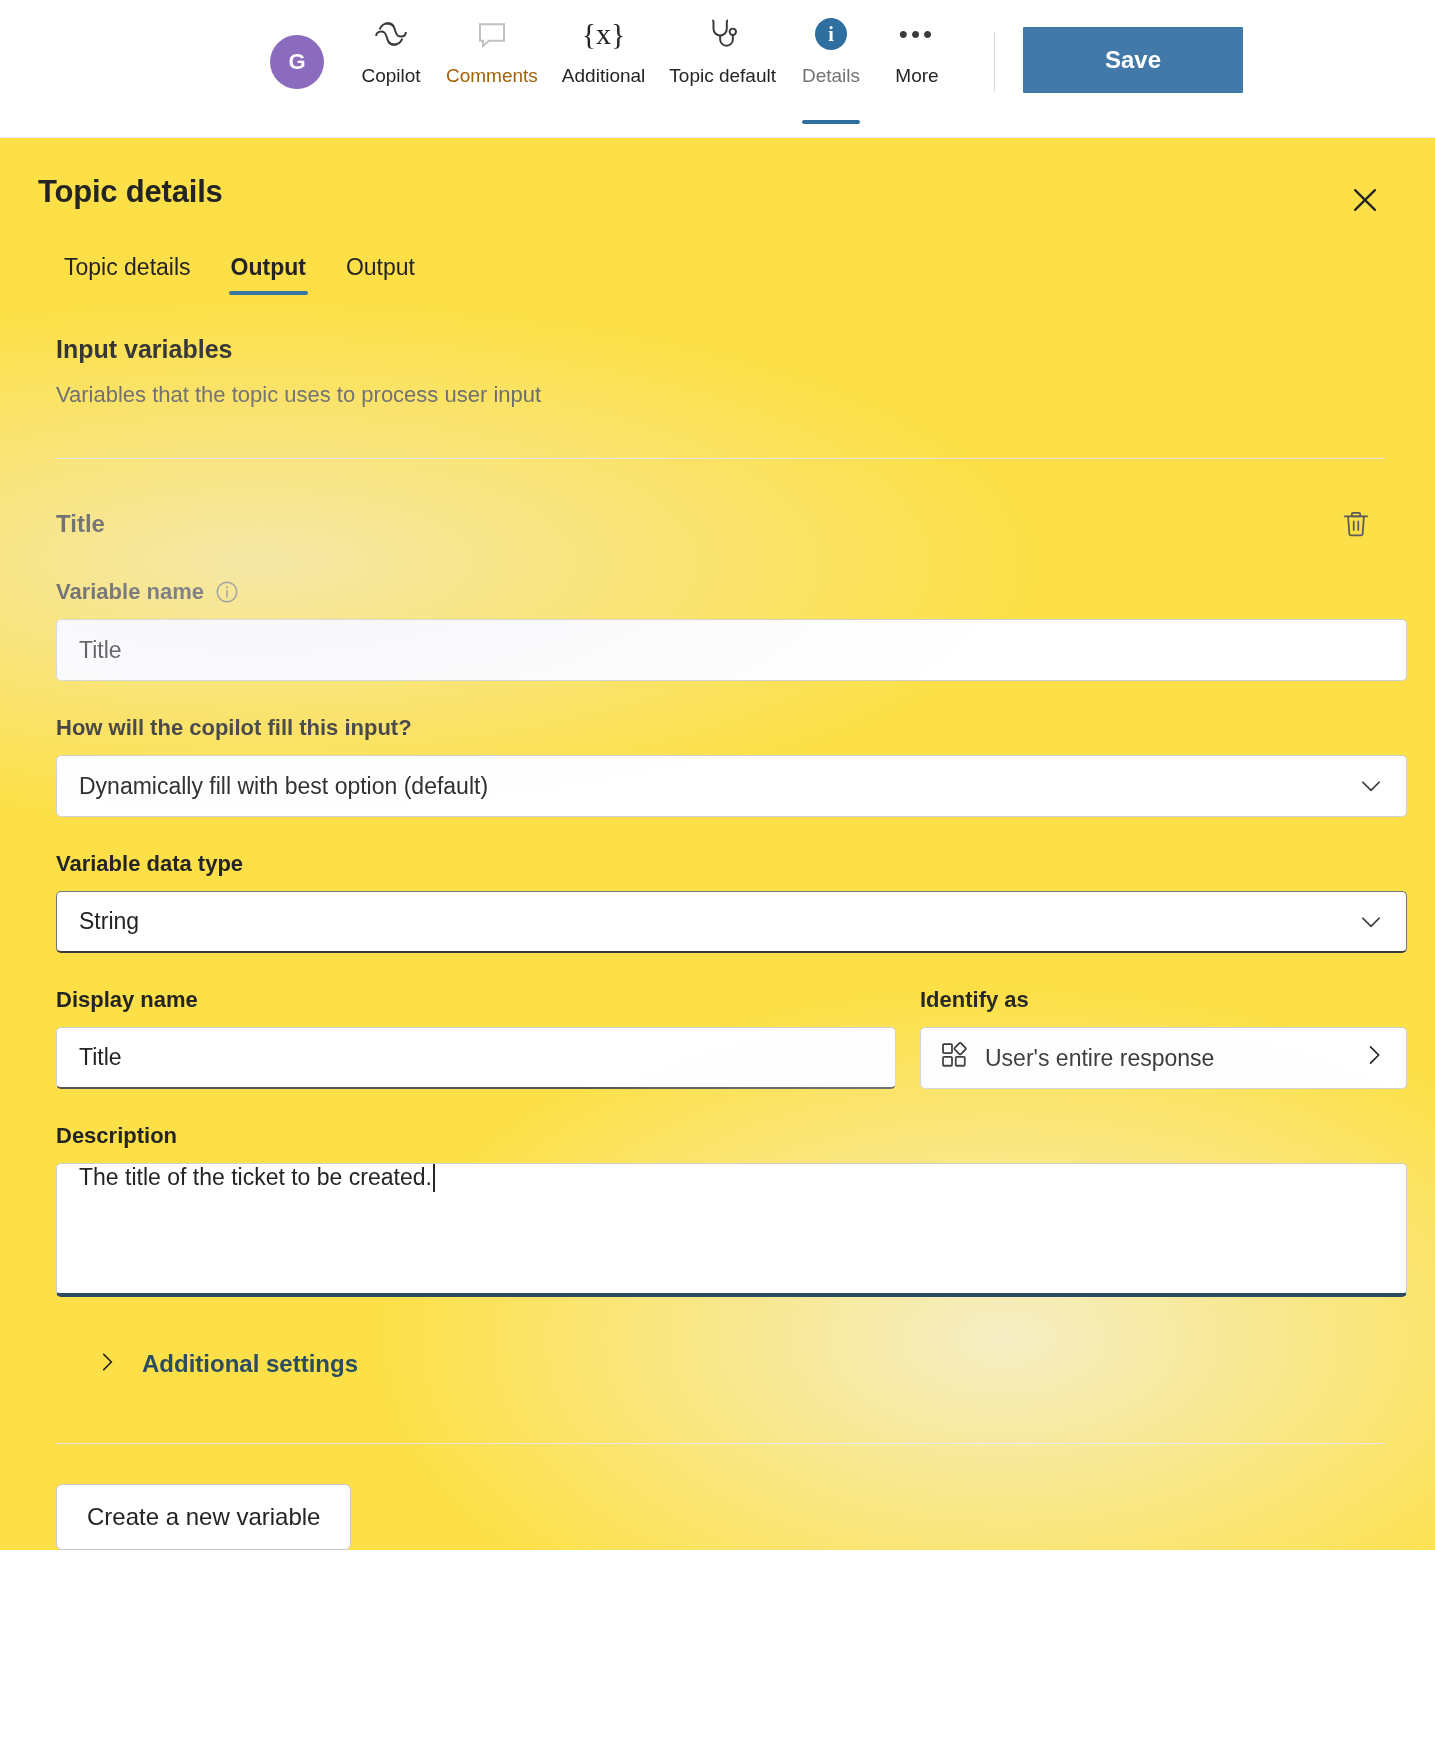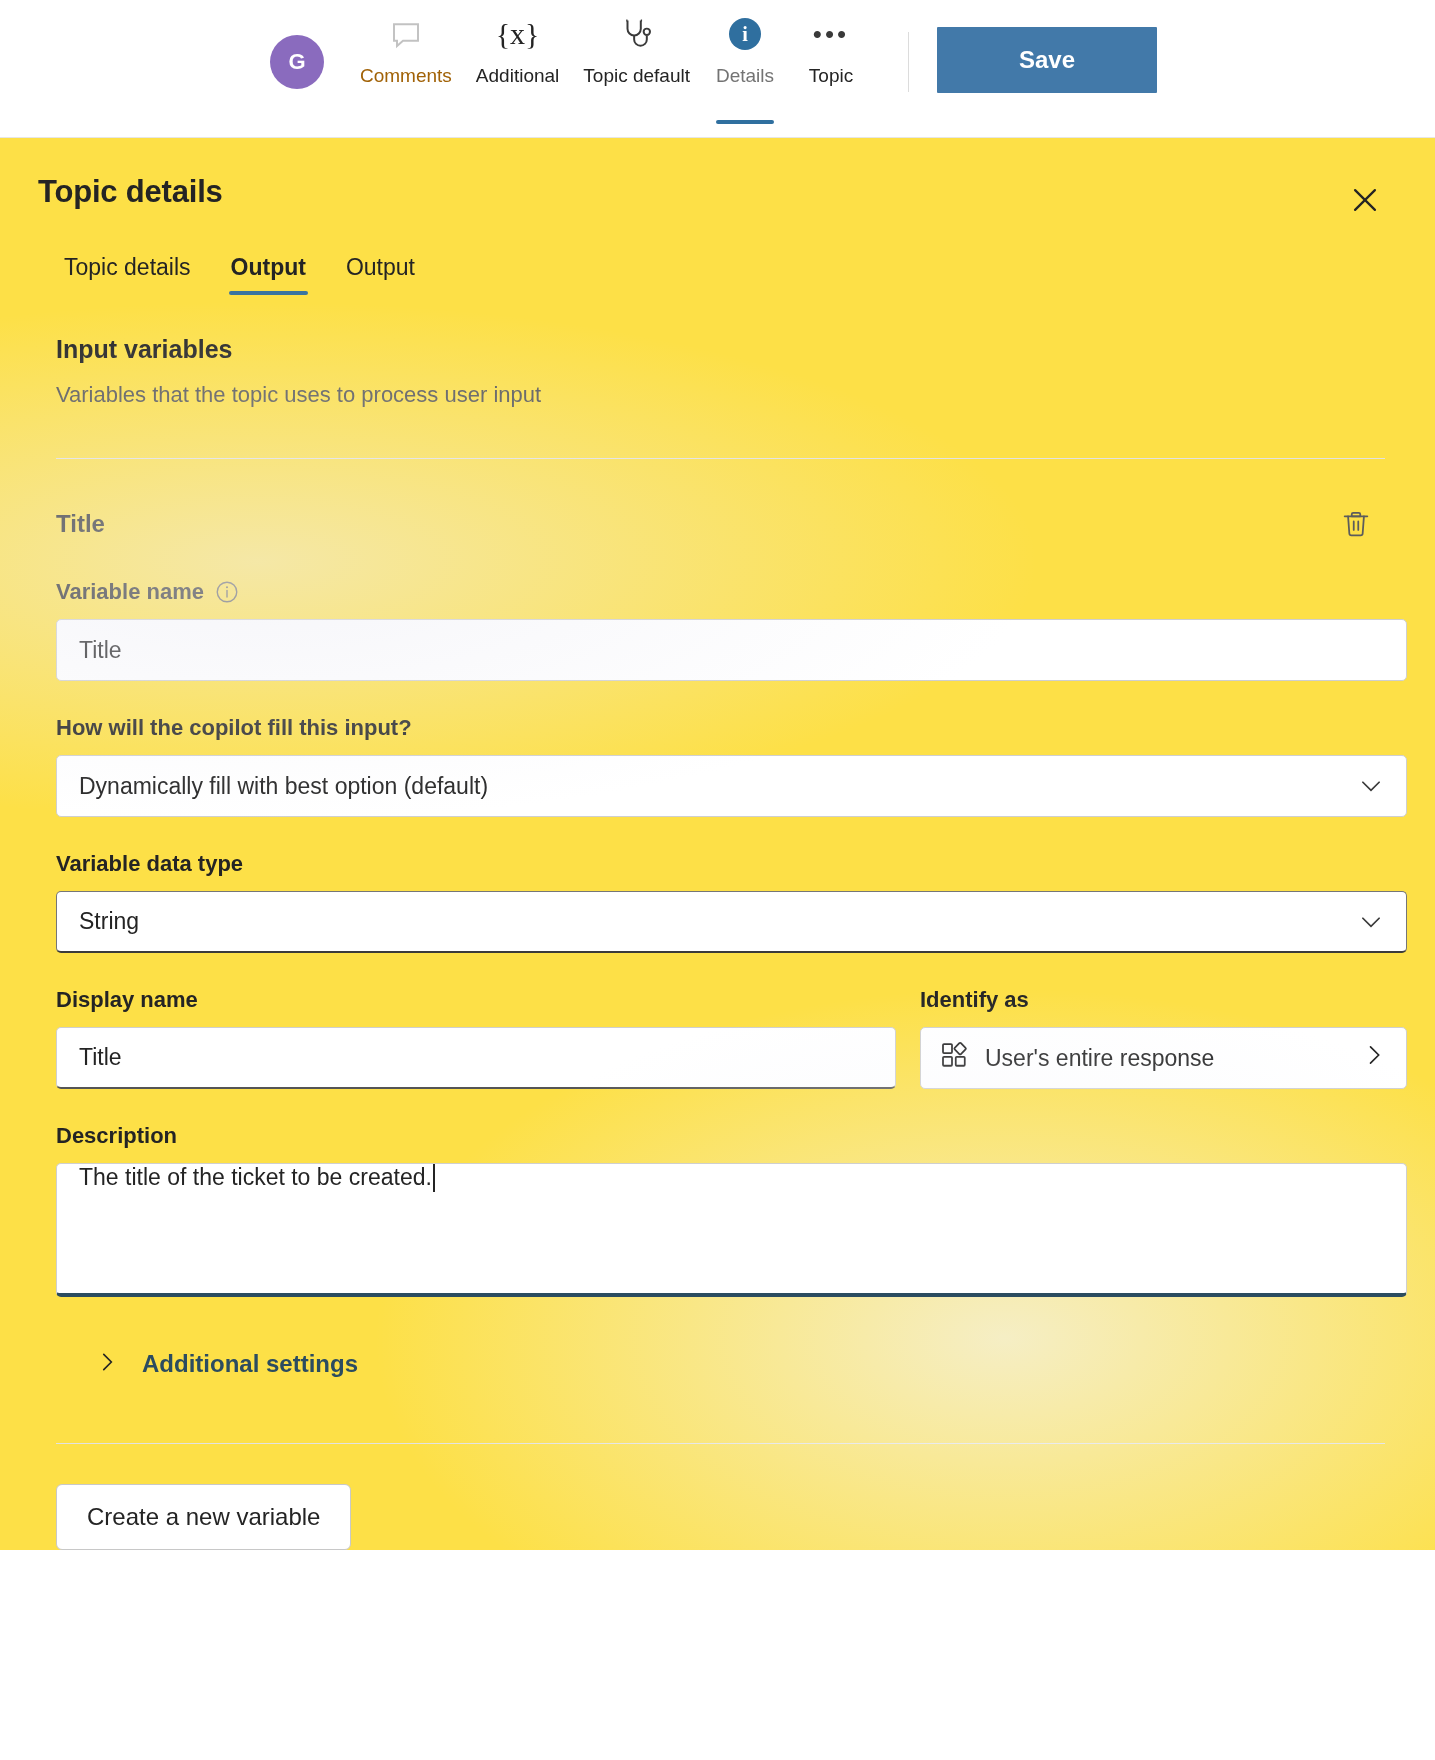--- a/index.html
+++ b/index.html
@@ -275,20 +275,31 @@
 </head>
 <body>
 
 <div class="topbar">
   <div class="topbar-inner">
 
     <div class="avatar">
       <span>G</span>
     </div>
 
+    <div class="cmd">
+      <span class="glyph">
+        <svg width="40" height="40" viewBox="0 0 24 24" fill="none" stroke="#3a3a3a" stroke-width="1.2">
+          <path d="M5.2 9.2c1.1-2.6 3-3.6 5.1-3.6 2.2 0 3.1 1.2 3.6 2.6l1 2.9c.5 1.5 1.5 2.4 3 2.4 1.8 0 3-1.1 3-2.7"></path>
+          <path d="M18.8 14.8c-1.1 2.6-3 3.6-5.1 3.6-2.2 0-3.1-1.2-3.6-2.6l-1-2.9c-.5-1.5-1.5-2.4-3-2.4-1.8 0-3 1.1-3 2.7"></path>
+          <path d="M8.6 5.9c1.9-.5 3.9.1 5 1.6"></path>
+          <path d="M15.4 18.1c-1.9.5-3.9-.1-5-1.6"></path>
+        </svg>
+      </span>
+      <span class="lbl">Copilot</span>
+    </div>
 
     <div class="cmd disabled">
       <span class="glyph">
         <svg width="36" height="36" viewBox="0 0 24 24" fill="none" stroke="#c2c2c2" stroke-width="1.3">
           <path d="M4 5.5h16v11H10l-4 3.5v-3.5H4z"></path>
         </svg>
       </span>
       <span class="lbl">Comments</span>
     </div>
 
@@ -315,21 +326,21 @@
       <span class="glyph">
         <span class="badge-i">i</span>
       </span>
       <span class="lbl">Details</span>
     </div>
 
     <div class="cmd">
       <span class="glyph">
         <span class="dots">•••</span>
       </span>
-      <span class="lbl">Topic</span>
+      <span class="lbl">More</span>
     </div>
 
     <div class="vdivider"></div>
 
     <button class="save-btn">Save</button>
   </div>
 </div>
 
 <div class="panel">
   <div class="wash"></div>

